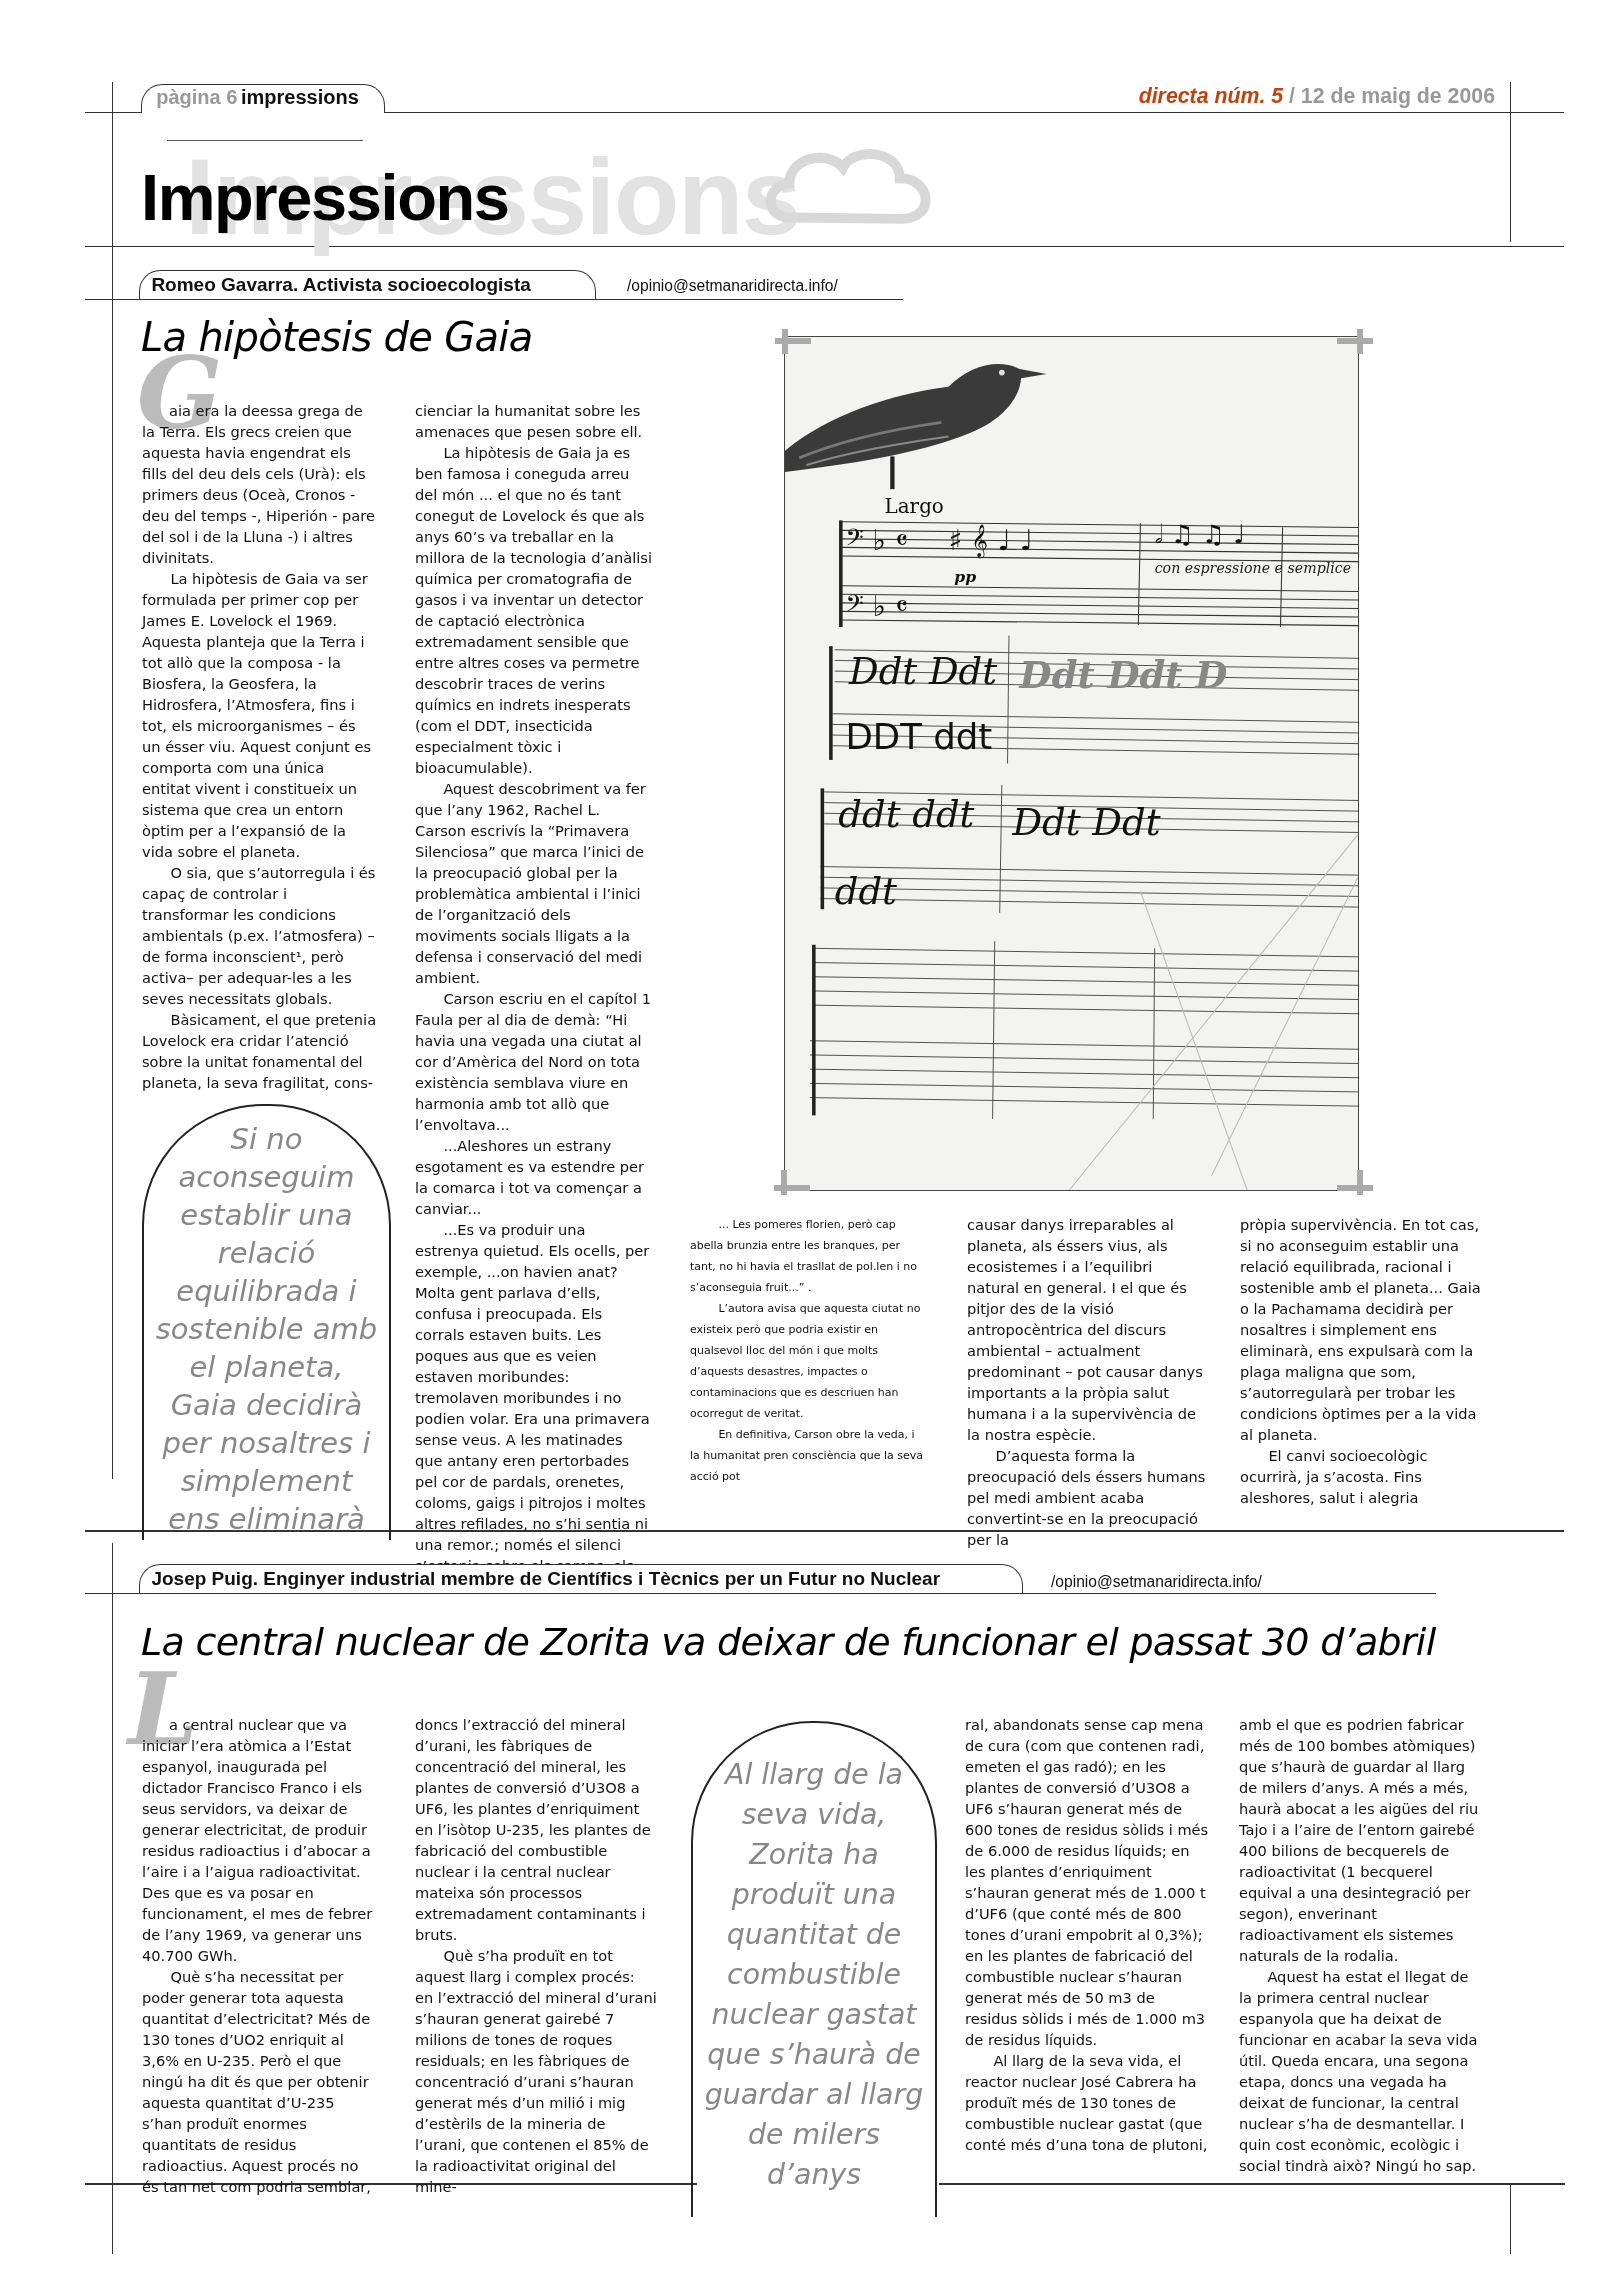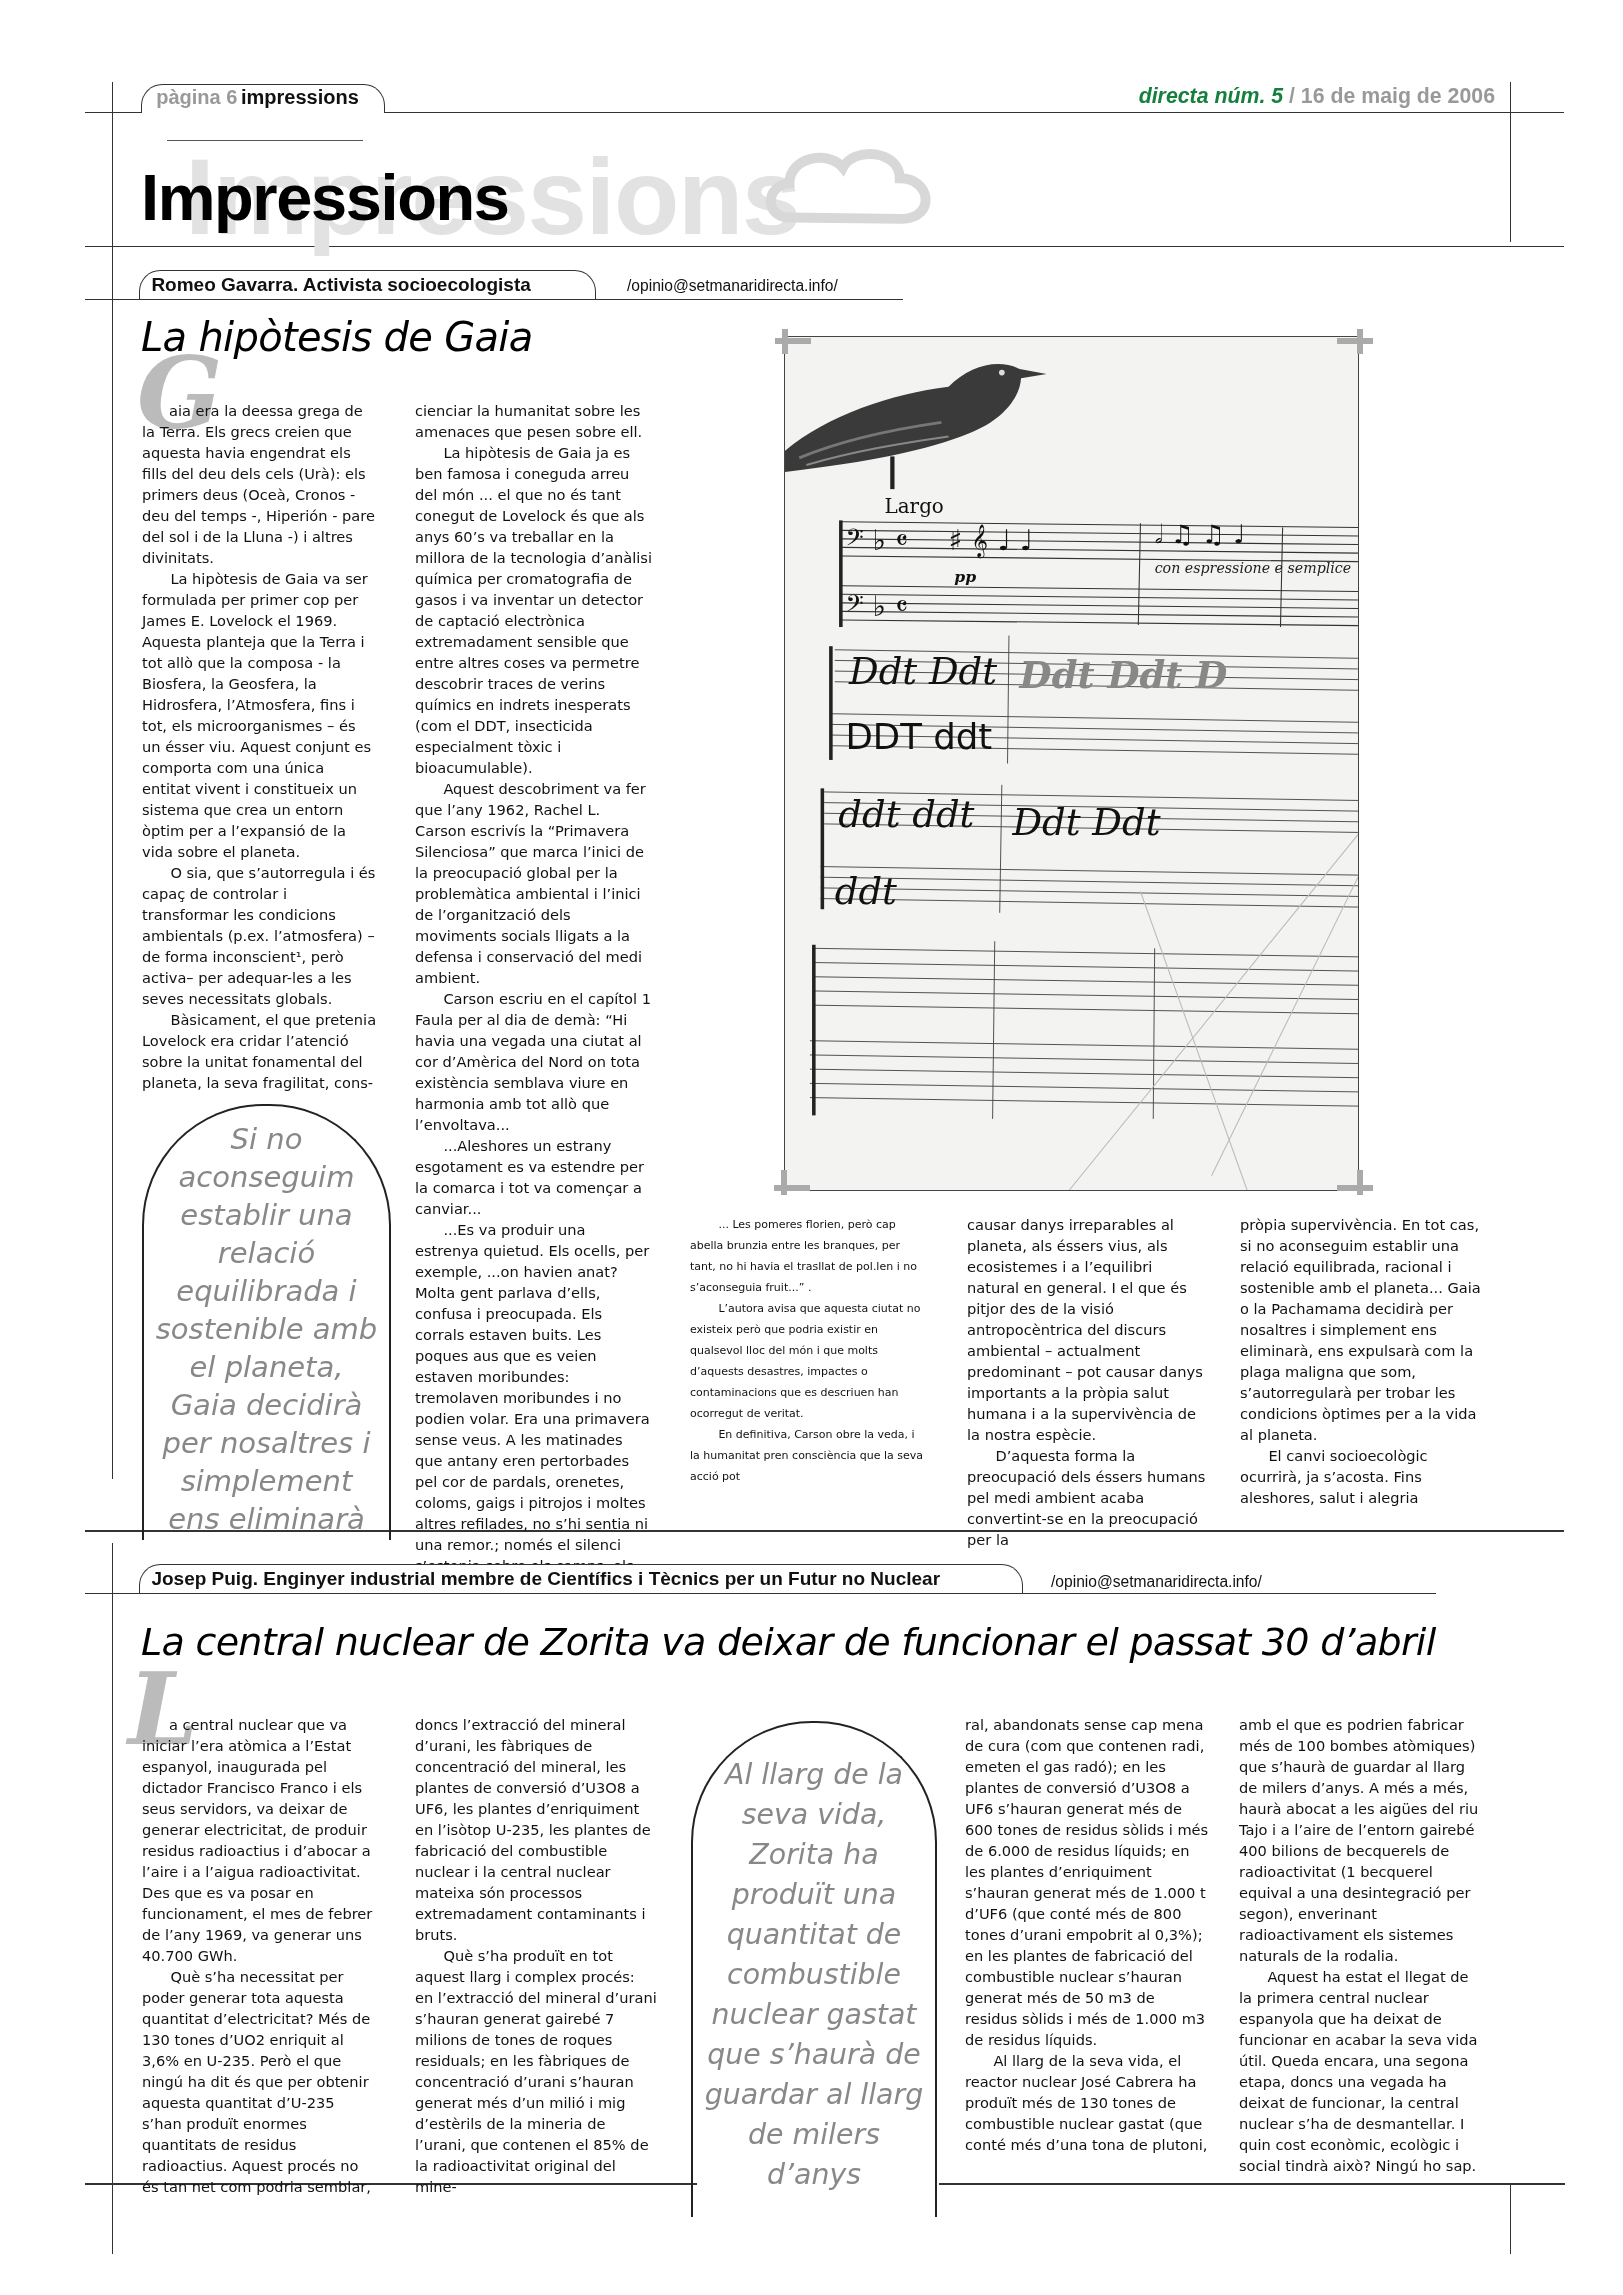--- a/index.html
+++ b/index.html
@@ -7,21 +7,21 @@
          font-family: "DejaVu Sans", sans-serif; color: #111; }
   .abs { position: absolute; }
   .vline { position: absolute; width: 1.4px; background: #333; }
   .hline { position: absolute; height: 1.4px; background: #333; }
   .tab-top { position: absolute; border: 1.4px solid #333; border-bottom: none;
              border-radius: 21.3px 21.3px 0 0; background: #fff; }
   .folio-left { left: 141px; top: 84px; height: 28.4px; width: 242px; }
   .folio-left span { font-family: "Liberation Sans", sans-serif; font-weight: bold; font-size: 20px; }
   .folio-gray { color: #999; }
   .folio-right { right: 128px; top: 84px; font-size: 21.3px; font-family: "Liberation Sans", sans-serif; }
-  .masthead-name { font-weight: bold; font-style: italic; color: #15803d; }
+  .masthead-name { font-weight: bold; font-style: italic; color: #c2410c; }
   .masthead-date { color: #999; font-weight: bold; }
   .section-ghost { left: 185px; top: 135px; font-size: 107px; font-weight: bold; color: #e2e2e2;
                    font-family: "Liberation Sans", sans-serif; letter-spacing: -1.4px; }
   .section-title { left: 141px; top: 160px; font-size: 65px; font-weight: bold; color: #000;
                    font-family: "Liberation Sans", sans-serif; letter-spacing: -1.4px; }
   .byline { position: absolute; font-family: "Liberation Sans", sans-serif; font-weight: bold; font-size: 19px; padding: 2.8px 11.4px; }
   .email { position: absolute; font-family: "Liberation Sans", sans-serif; font-size: 15.6px; }
   .headline { position: absolute; font-family: "DejaVu Sans", sans-serif; font-style: italic; font-size: 41px; color: #000; letter-spacing: -0.7px; }
   .dropcap { position: absolute; font-family: "DejaVu Serif", serif; font-style: italic; font-size: 100px; color: #bbb; font-weight: bold; }
   .col { position: absolute; font-family: "DejaVu Sans", sans-serif; font-size: 14.6px; line-height: 21px; color: #111; text-align: left; }
@@ -48,21 +48,21 @@
 
 <div class="tab-top folio-left">
   <div style="padding: 1.4px 14.2px;">
     <span class="folio-gray">pàgina 6</span>
     <span>impressions</span>
   </div>
 </div>
 <div class="abs folio-right">
   <span class="masthead-name">directa núm. 5</span>
   <span class="masthead-date">/</span>
-  <span class="masthead-date">16 de maig de 2006</span>
+  <span class="masthead-date">12 de maig de 2006</span>
 </div>
 
 <div class="hline" style="left:167px; top:140px; width:196px; height:1.4px; background:#555;"></div>
 <div class="abs section-ghost">Impressions</div>
 <svg class="abs" style="left:761px; top:139px;" width="185" height="100" viewBox="0 0 260 140">
   <path d="M40 110 C5 110 5 65 40 62 C40 25 95 15 115 40 C130 10 195 15 195 55 C240 55 245 110 200 112 Z" fill="none" stroke="#d8d8d8" stroke-width="14"></path>
 </svg>
 <div class="abs section-title">Impressions</div>
 
 <div class="tab-top" style="left:139px; top:270px; width:455px; height:28.4px;">

